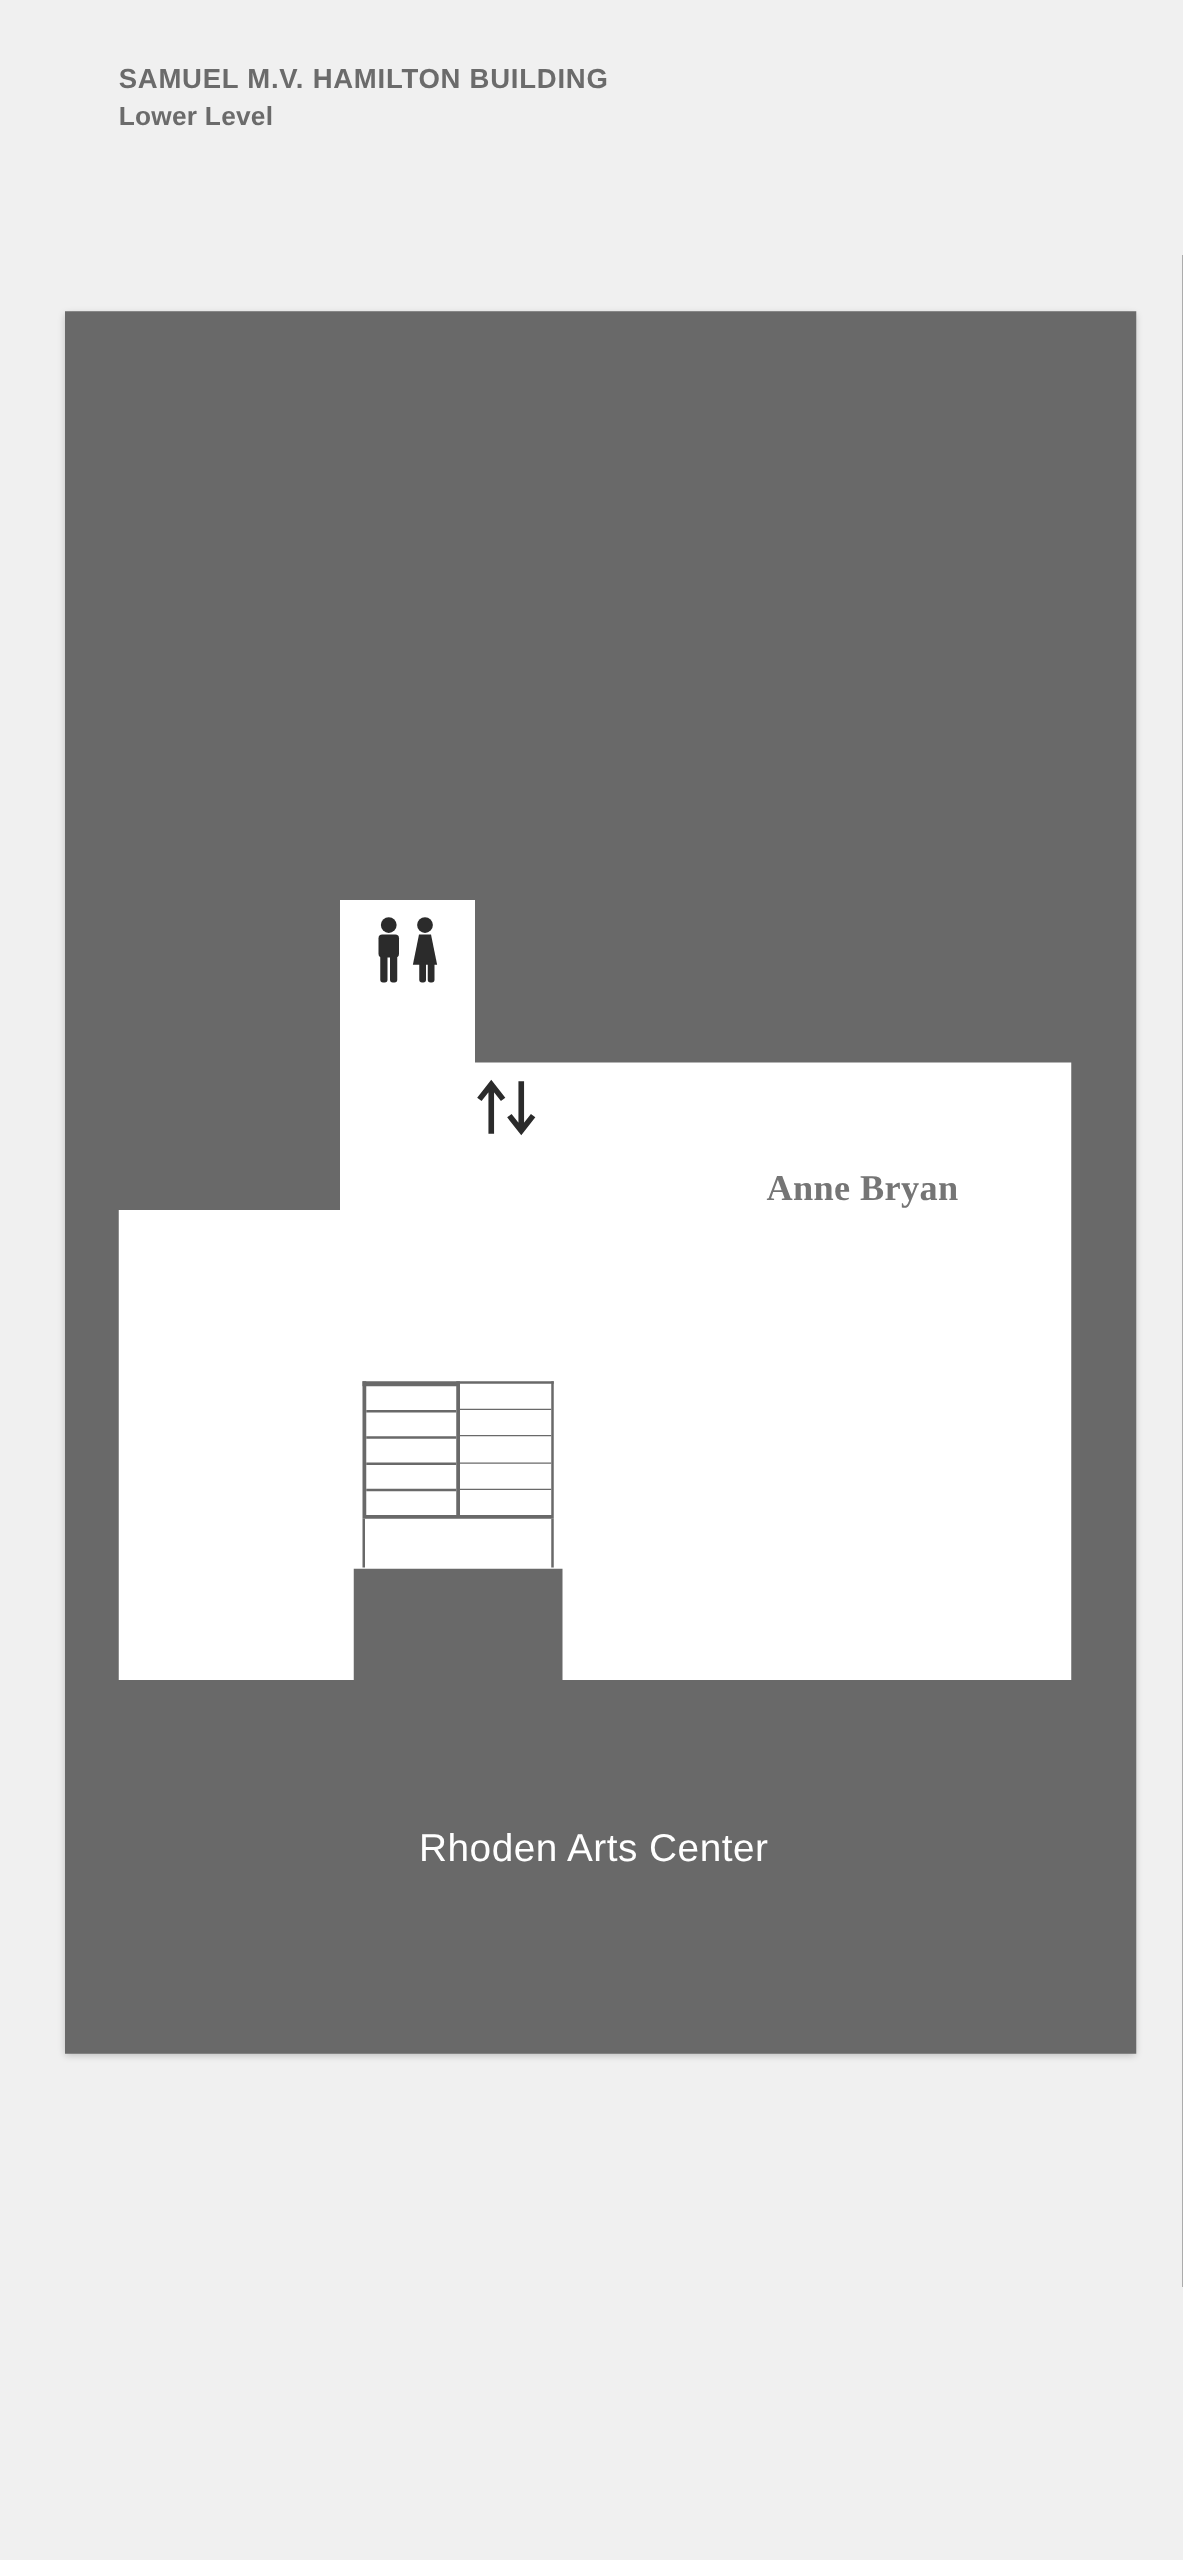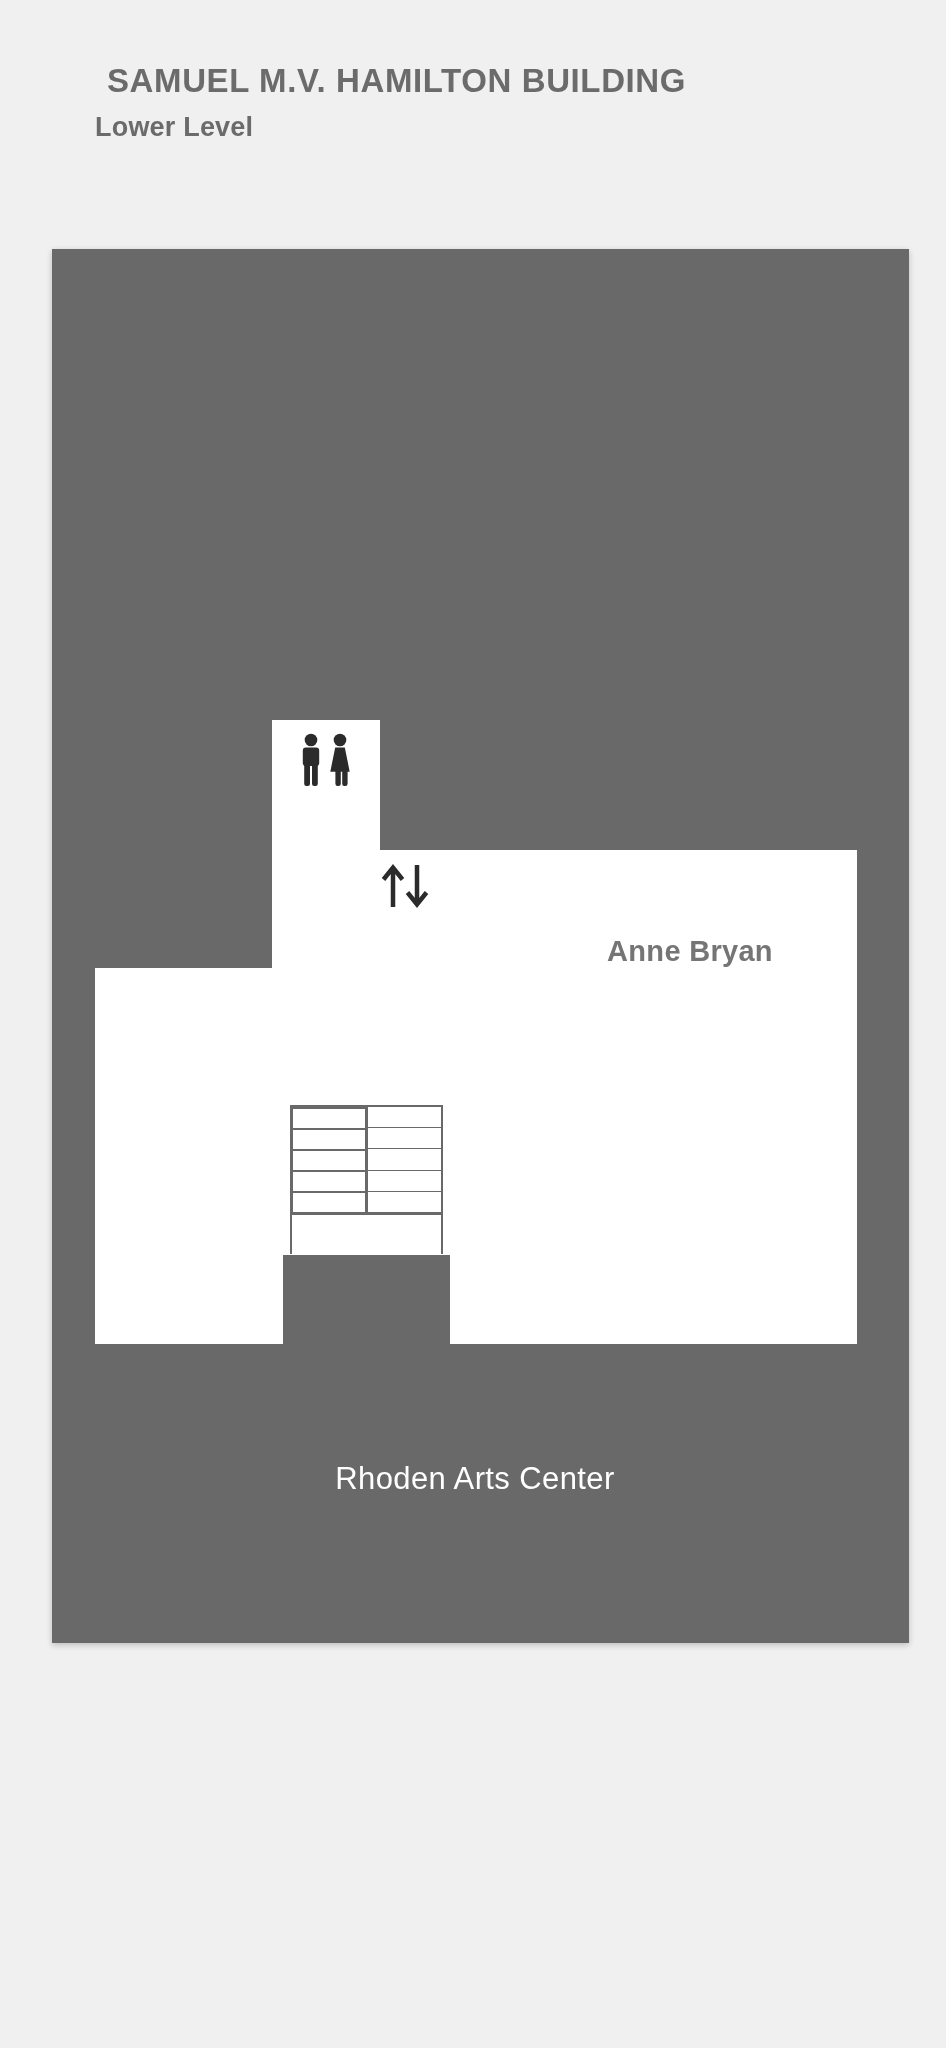--- a/index.html
+++ b/index.html
@@ -8,25 +8,25 @@
     width: 946px; height: 2048px;
     position: relative;
     background: var(--page-bg, #f0f0f0);
     font-family: "Liberation Sans", sans-serif;
     overflow: hidden;
   }
 
   
   .header { position: absolute; left: 95px; top: 50px; }
   .header h1 {
-    margin: 12px; font-size: 33px; font-weight: 700;
+    margin: 0; font-size: 22px; font-weight: 700;
     letter-spacing: 0.6px; color: var(--heading-text, #6b6b6b);
   }
   .header h2 {
-    margin: 6px 0 0 0; font-size: 27px; font-weight: 700;
+    margin: 6px 0 0 0; font-size: 21px; font-weight: 700;
     letter-spacing: 0.2px; color: var(--heading-text, #6b6b6b);
   }
 
   
   .plan {
     position: absolute; left: 52px; top: 249px;
     width: 857px; height: 1394px;
     background: var(--building, #696969);
     box-shadow: 0 2px 6px rgba(0,0,0,0.22);
   }
@@ -38,20 +38,21 @@
   
   .restroom-svg { position: absolute; left: 246px; top: 484px; color: var(--icon, #2b2b2b); }
   .elevator-svg { position: absolute; left: 327px; top: 613px; color: var(--icon, #2b2b2b); }
 
   
   .gallery-label {
     position: absolute; left: 516px; top: 686px; width: 244px;
     text-align: center; font-size: 29px; line-height: 32px;
     font-weight: 700; color: var(--gallery-label, #757575);
     letter-spacing: 0.3px;
+    font-family: Liberation Serif, serif;
   }
   .arts-center-label {
     position: absolute; left: 272px; top: 1212px; width: 302px;
     text-align: center; font-size: 31px; line-height: 36px;
     font-weight: 400; color: var(--arts-center-label, #ffffff);
     letter-spacing: 0.4px; white-space: nowrap;
   }
 
   
   .stairs { position: absolute; left: 238px; top: 856px; width: 153px; height: 149px; }

